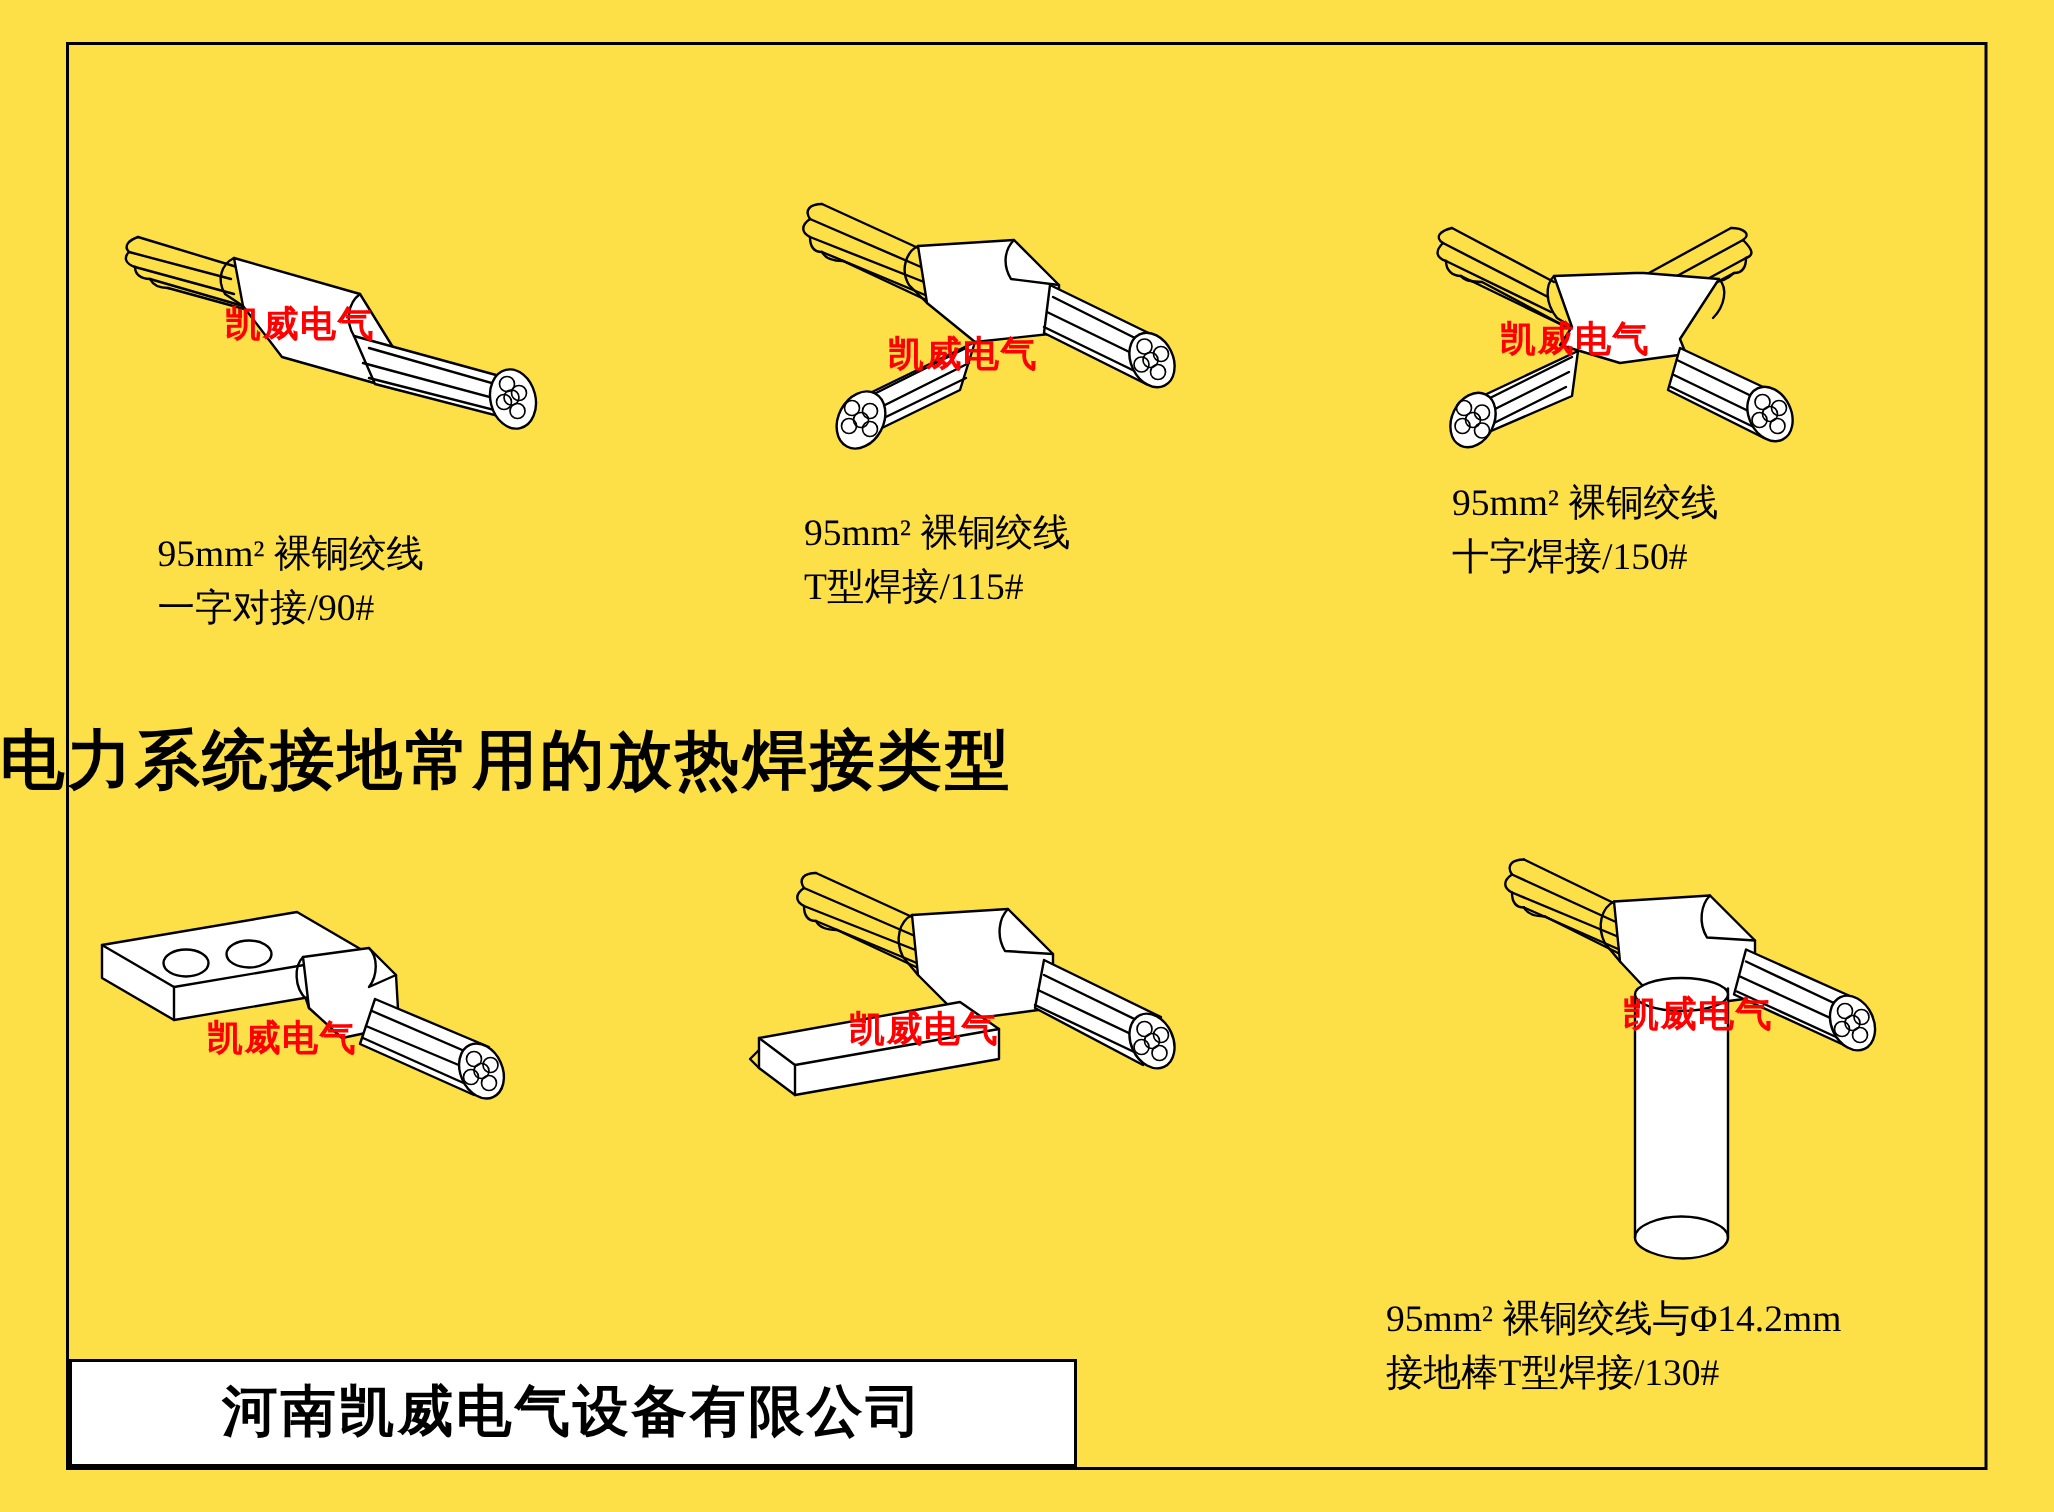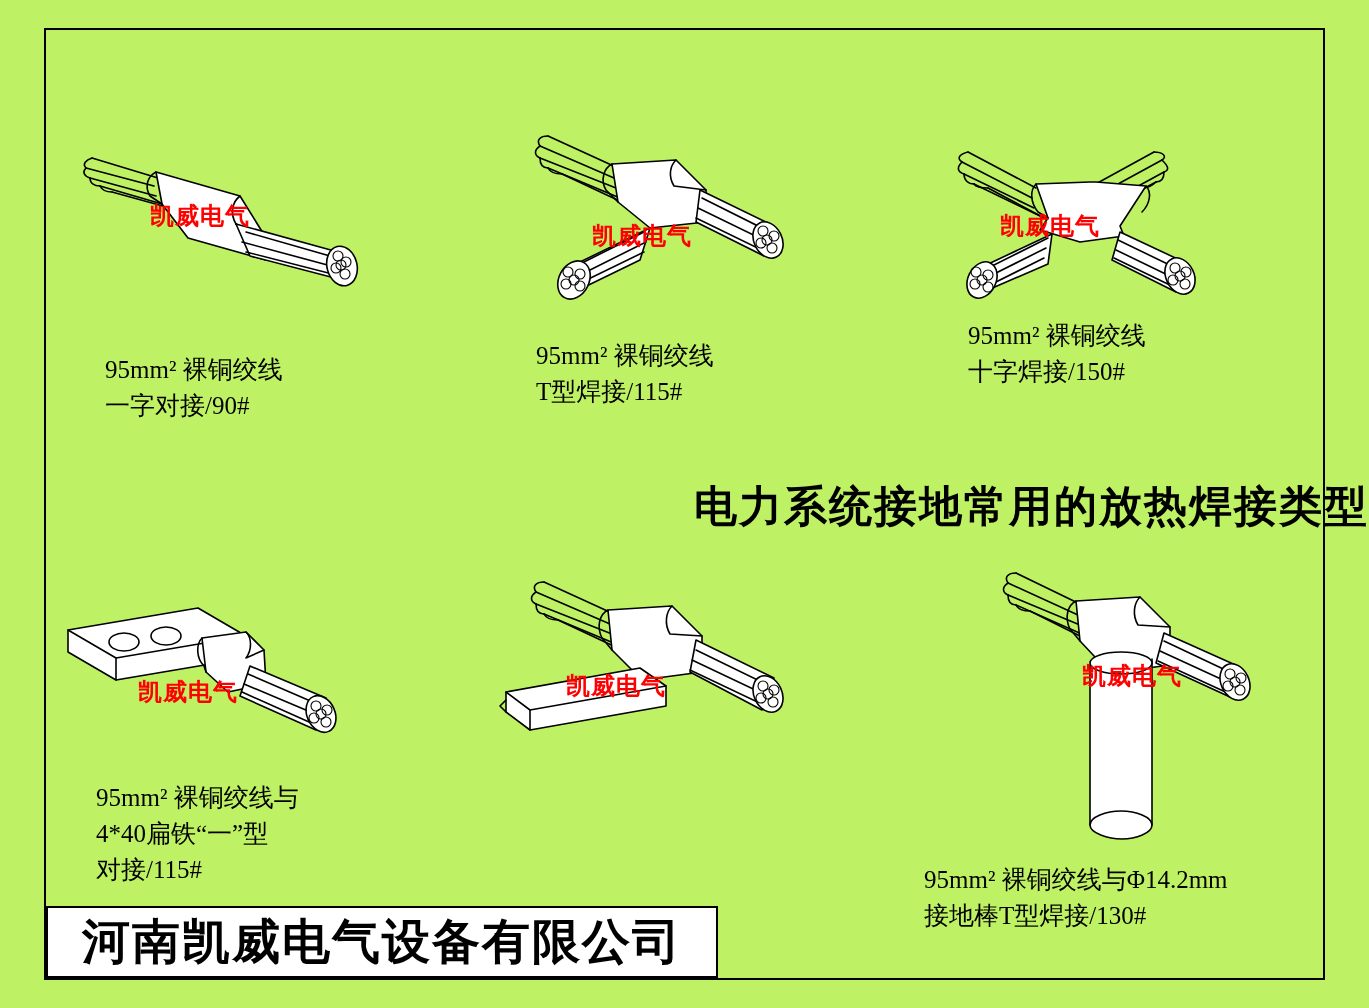--- a/index.html
+++ b/index.html
@@ -3,51 +3,51 @@
 <meta charset="utf-8">
 <title>exothermic-welding-types</title>
 <style>
   html,body{margin:0;padding:0;background:#ffffff;}
   body{
     font-family:"Liberation Serif","DejaVu Serif",serif;
     width:1369px;height:1008px;position:relative;overflow:hidden;
   }
   #sheet{
     position:absolute;left:0;top:0;width:1369px;height:1008px;
-    background:#bef264;
+    background:#fde047;
   }
   .outer-frame{
     position:absolute;left:44px;top:28px;width:1281px;height:952px;
     border:2px solid #000;box-sizing:border-box;
   }
   .fig{position:absolute;}
   .cap{
     position:absolute;
     font-family:"Liberation Serif","DejaVu Serif",serif;
     font-size:25px;line-height:36px;color:#000;white-space:pre-line;
     text-align:left;
   }
   .wm{
     position:absolute;
     color:#ff0000;font-size:24px;font-weight:bold;
     font-family:"DejaVu Sans","Liberation Sans",sans-serif;
     letter-spacing:1px;white-space:nowrap;pointer-events:none;
   }
   .center-title{
-    position:absolute;left:0;top:478px;width:1369px;text-align:right;
+    position:absolute;left:0;top:478px;width:1369px;text-align:left;
     font-size:43px;font-weight:bold;letter-spacing:2px;color:#000;
     font-family:"Liberation Serif","DejaVu Serif",serif;
   }
   .company-box{
     position:absolute;left:46px;top:906px;width:672px;height:72px;
     border:2px solid #000;box-sizing:border-box;background:#fff;
   }
   .company-box span{
     display:block;text-align:center;line-height:68px;
-    font-size:48px;font-weight:bold;letter-spacing:2px;color:#000;
+    font-size:37px;font-weight:bold;letter-spacing:2px;color:#000;
     font-family:"Liberation Serif","DejaVu Serif",serif;
   }
   svg{display:block;overflow:visible;}
   .ln{fill:none;stroke:#000;stroke-width:1.6;stroke-linejoin:round;stroke-linecap:round;}
   .fillw{fill:#ffffff;stroke:#000;stroke-width:1.6;stroke-linejoin:round;stroke-linecap:round;}
   .thin{fill:none;stroke:#000;stroke-width:1.1;}
 </style>
 </head>
 <body>
 
@@ -241,23 +241,20 @@
         <ellipse class="fillw" cx="271" cy="134" rx="14" ry="19" transform="rotate(-24 271 134)"></ellipse>
         <circle class="thin" cx="266" cy="126" r="5"></circle>
         <circle class="thin" cx="277" cy="130" r="5"></circle>
         <circle class="thin" cx="264" cy="138" r="5"></circle>
         <circle class="thin" cx="276" cy="142" r="5"></circle>
         <circle class="thin" cx="271" cy="134" r="5"></circle>
       </g>
     </svg>
     <div class="wm" style="left:88px;top:96px;">凯威电气</div>
   </div>
-  <div class="cap" style="left:96px;top:780px;width:340px;">95mm² 裸铜绞线与
-4*40扁铁“一”型
-对接/115#</div>
 
   <div class="fig" style="left:490px;top:560px;width:340px;height:210px;">
     <svg width="340" height="210" viewBox="0 0 340 210">
 
       <g class="ln">
         <path d="M54,22 L124,54"></path>
         <path d="M46,32 L120,64"></path>
         <path d="M46,44 L122,74"></path>
         <path d="M54,54 L126,84"></path>
         <path d="M68,60 L132,90"></path>

